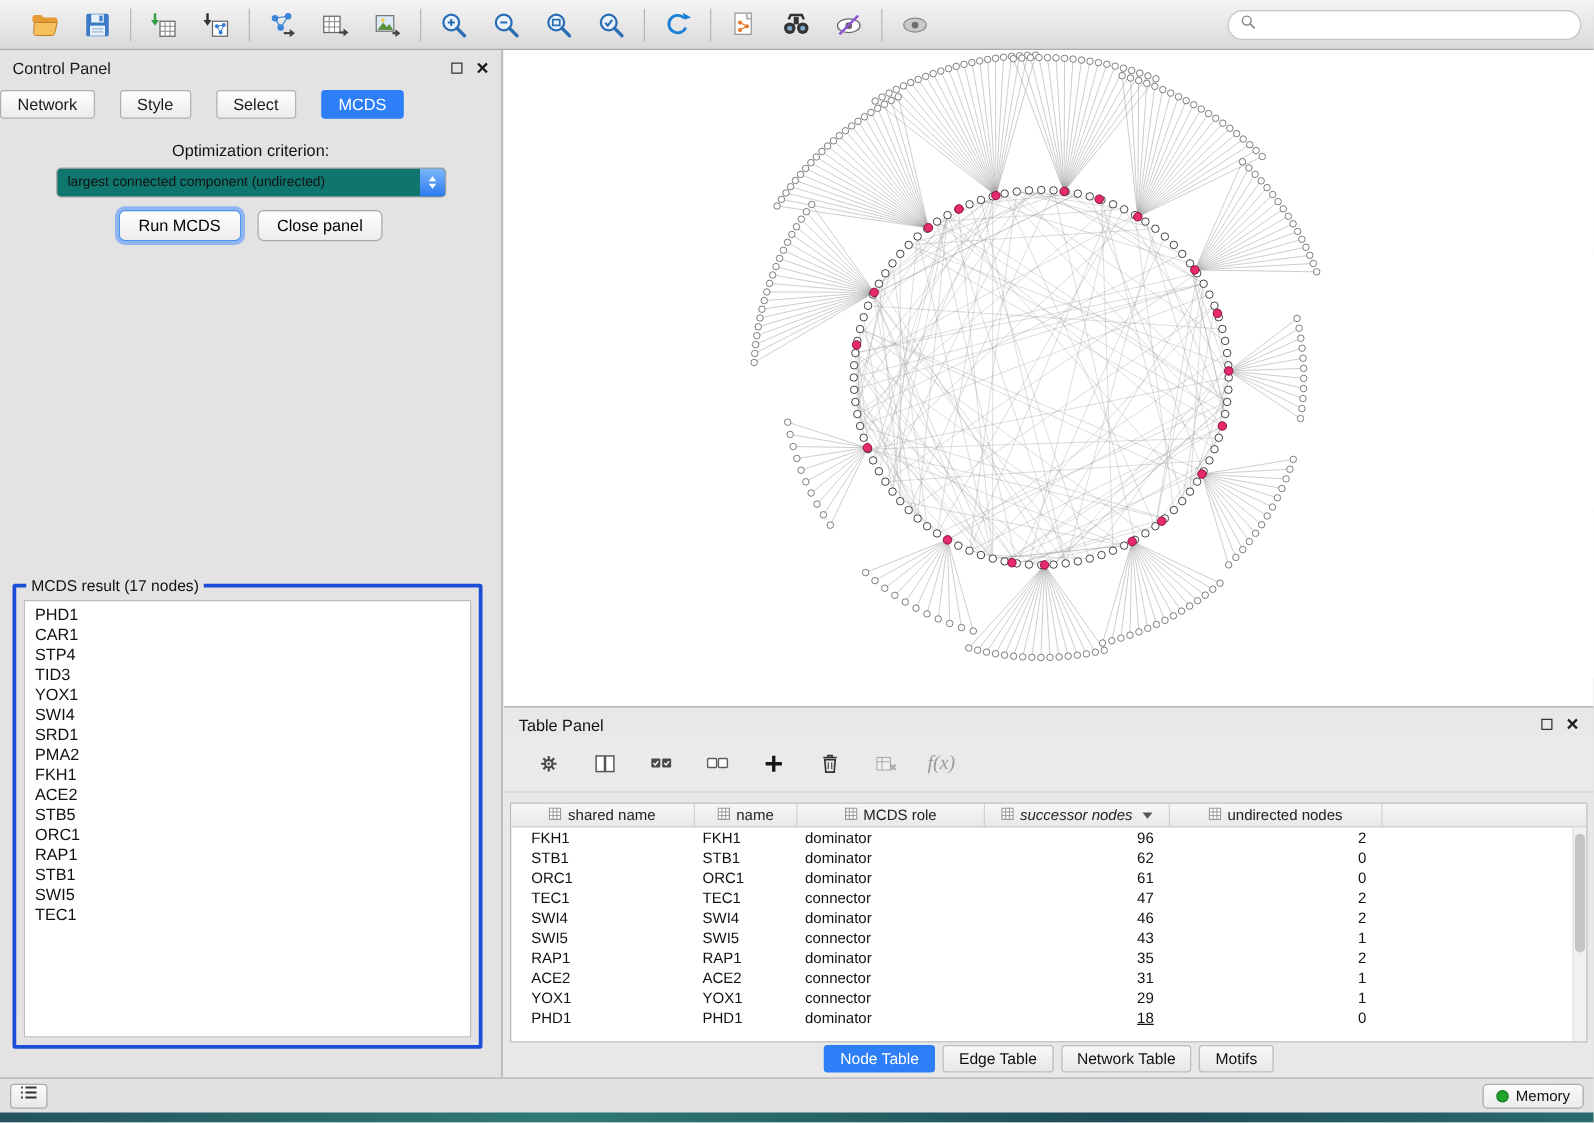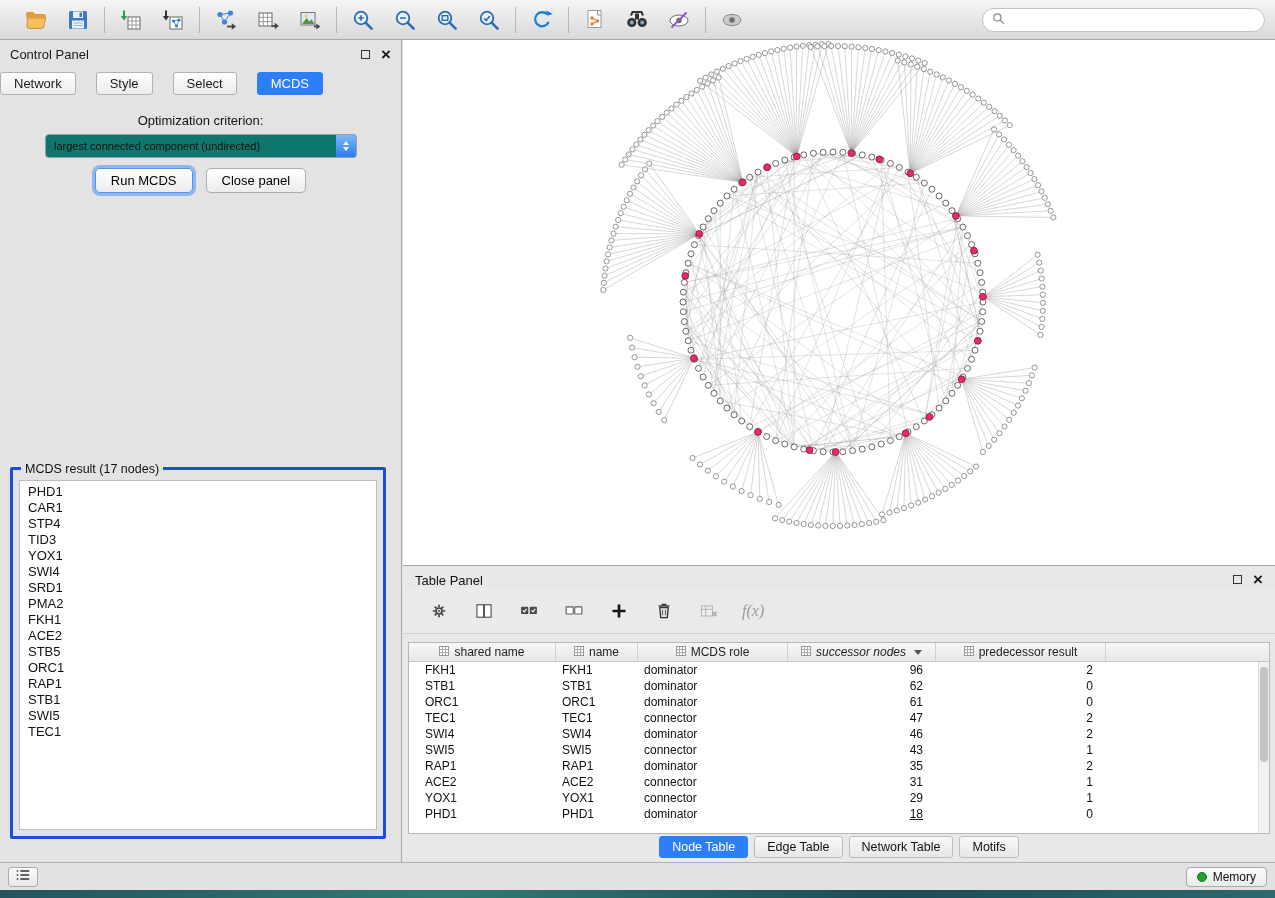--- a/index.html
+++ b/index.html
@@ -1065,21 +1065,21 @@
               <path d="M.5 3.5h9M.5 6.5h9M3.5 .5v9M6.5 .5v9" stroke="#999" stroke-width=".8"></path>
             </svg></span>
           <span>successor nodes</span>
           <span class="th-caret"></span>
         </div>
         <div class="th" style="width: 170px;">
           <span><svg width="10" height="10" viewBox="0 0 10 10">
               <rect x=".5" y=".5" width="9" height="9" fill="#fff" stroke="#999"></rect>
               <path d="M.5 3.5h9M.5 6.5h9M3.5 .5v9M6.5 .5v9" stroke="#999" stroke-width=".8"></path>
             </svg></span>
-          <span>predecessor result</span>
+          <span>undirected nodes</span>
         </div>
         <div class="th-fill"></div>
       </div>
     <div>
         <div class="trow">
           <div class="td first" style="width: 147px;">FKH1</div>
           <div class="td" style="width: 82px;">FKH1</div>
           <div class="td" style="width: 150px;">dominator</div>
           <div class="td num" style="width: 148px;">96</div>
           <div class="td num" style="width: 170px;">2</div>

